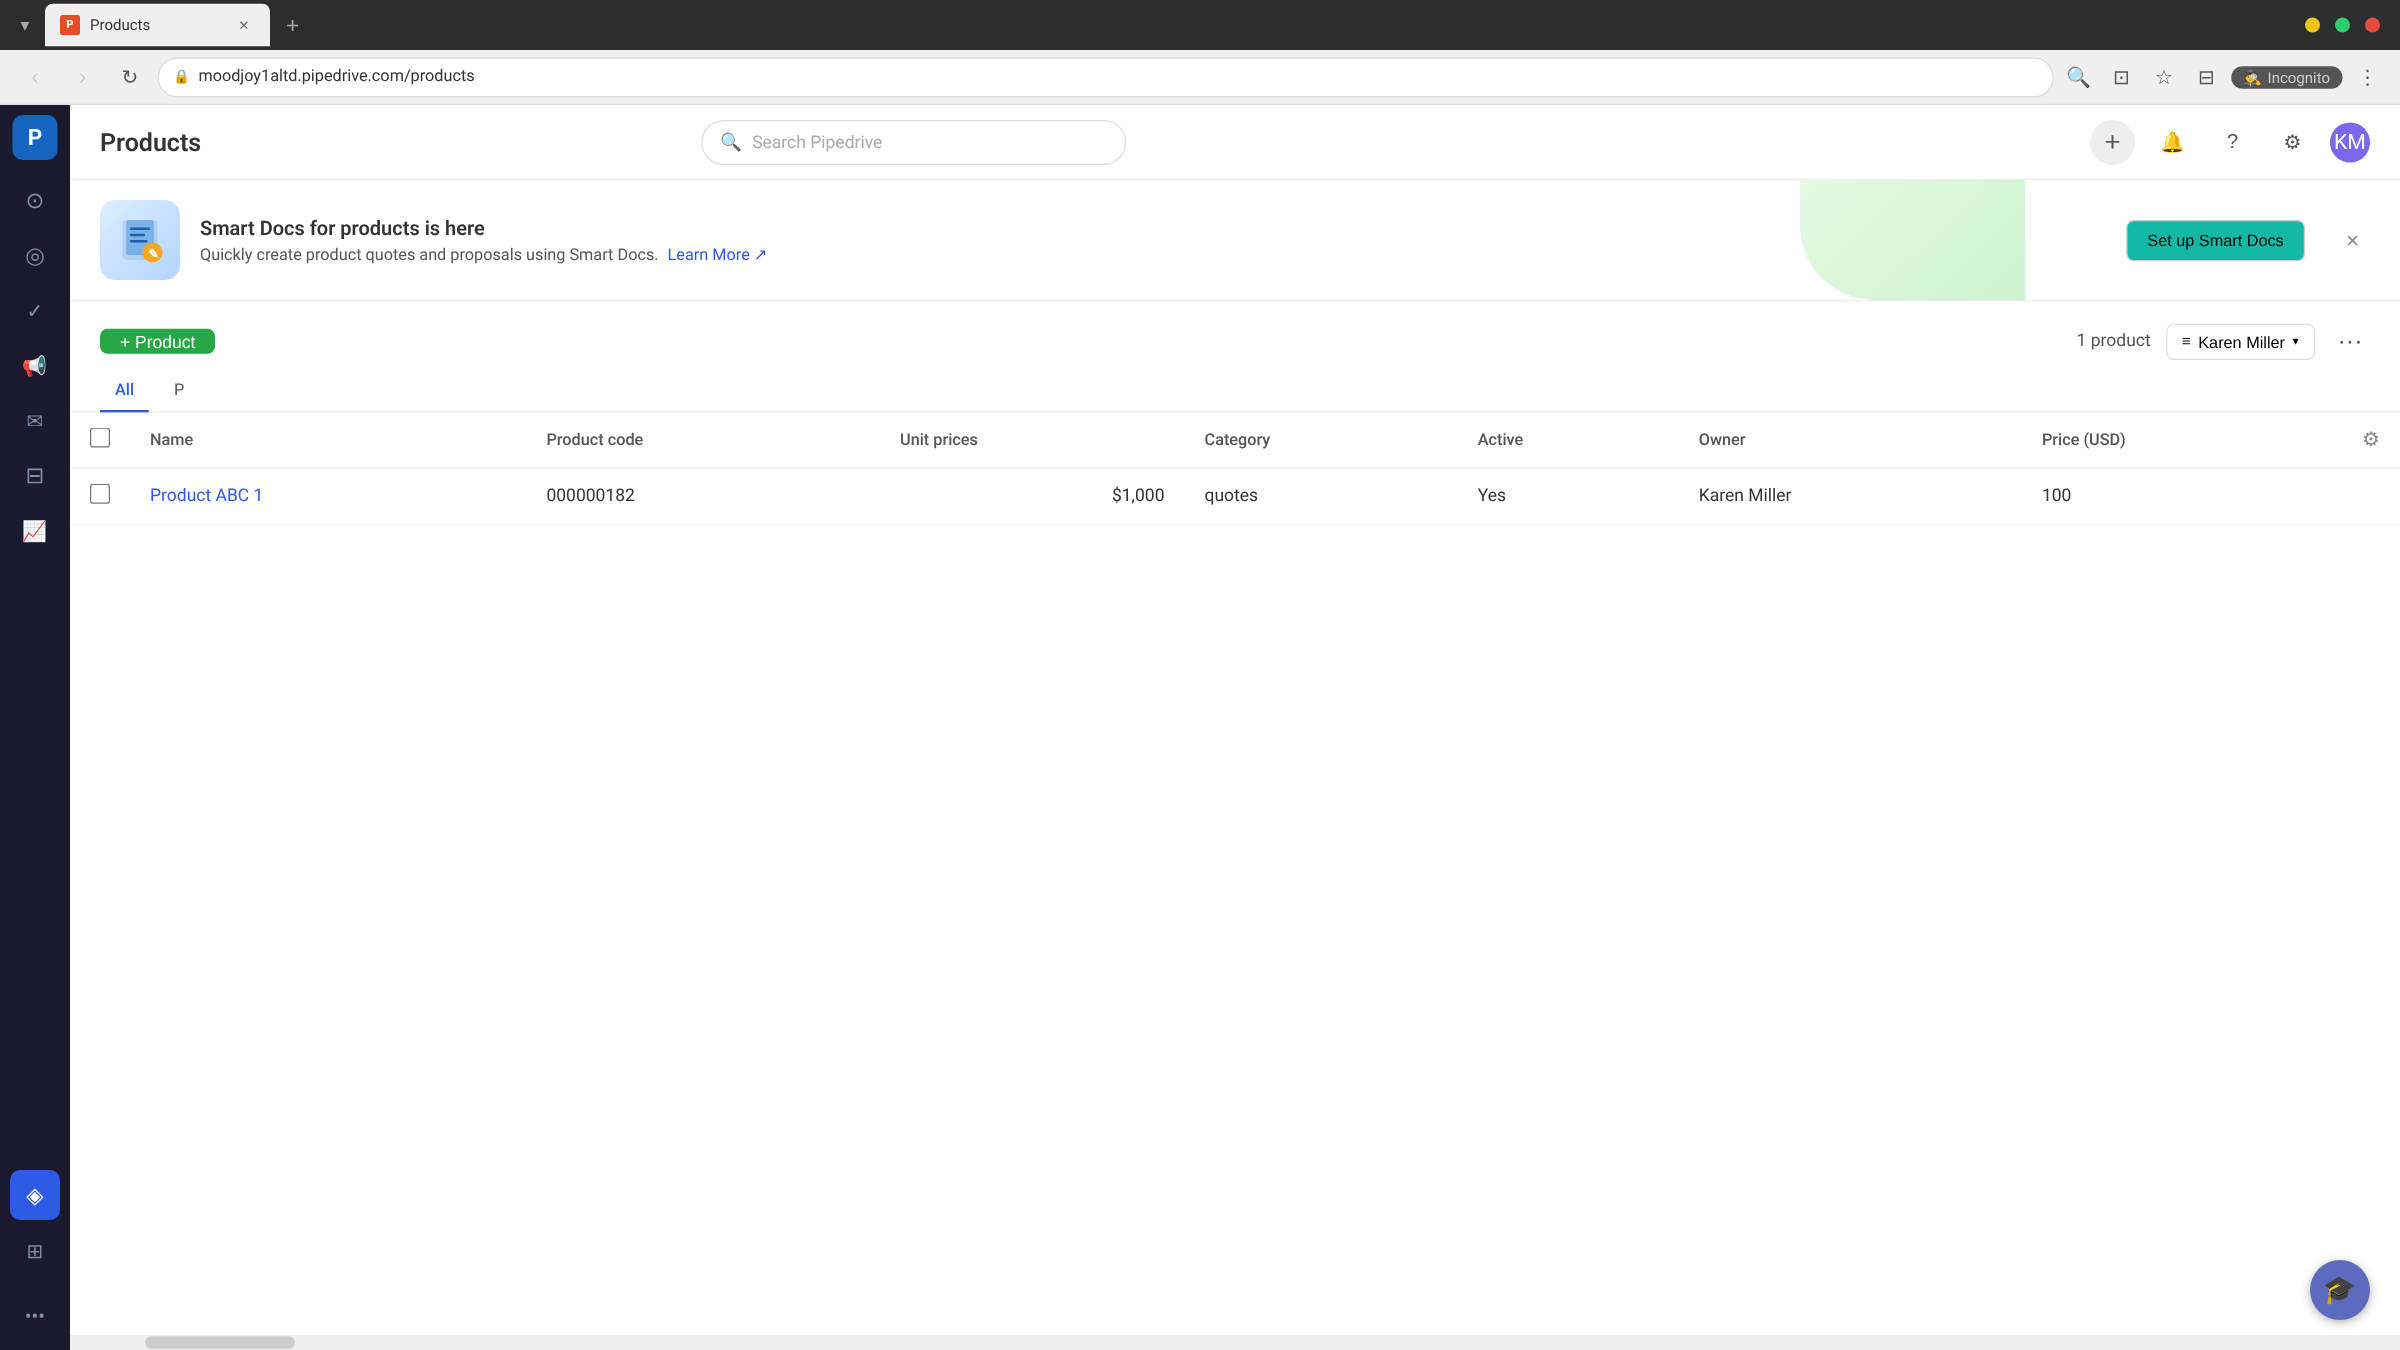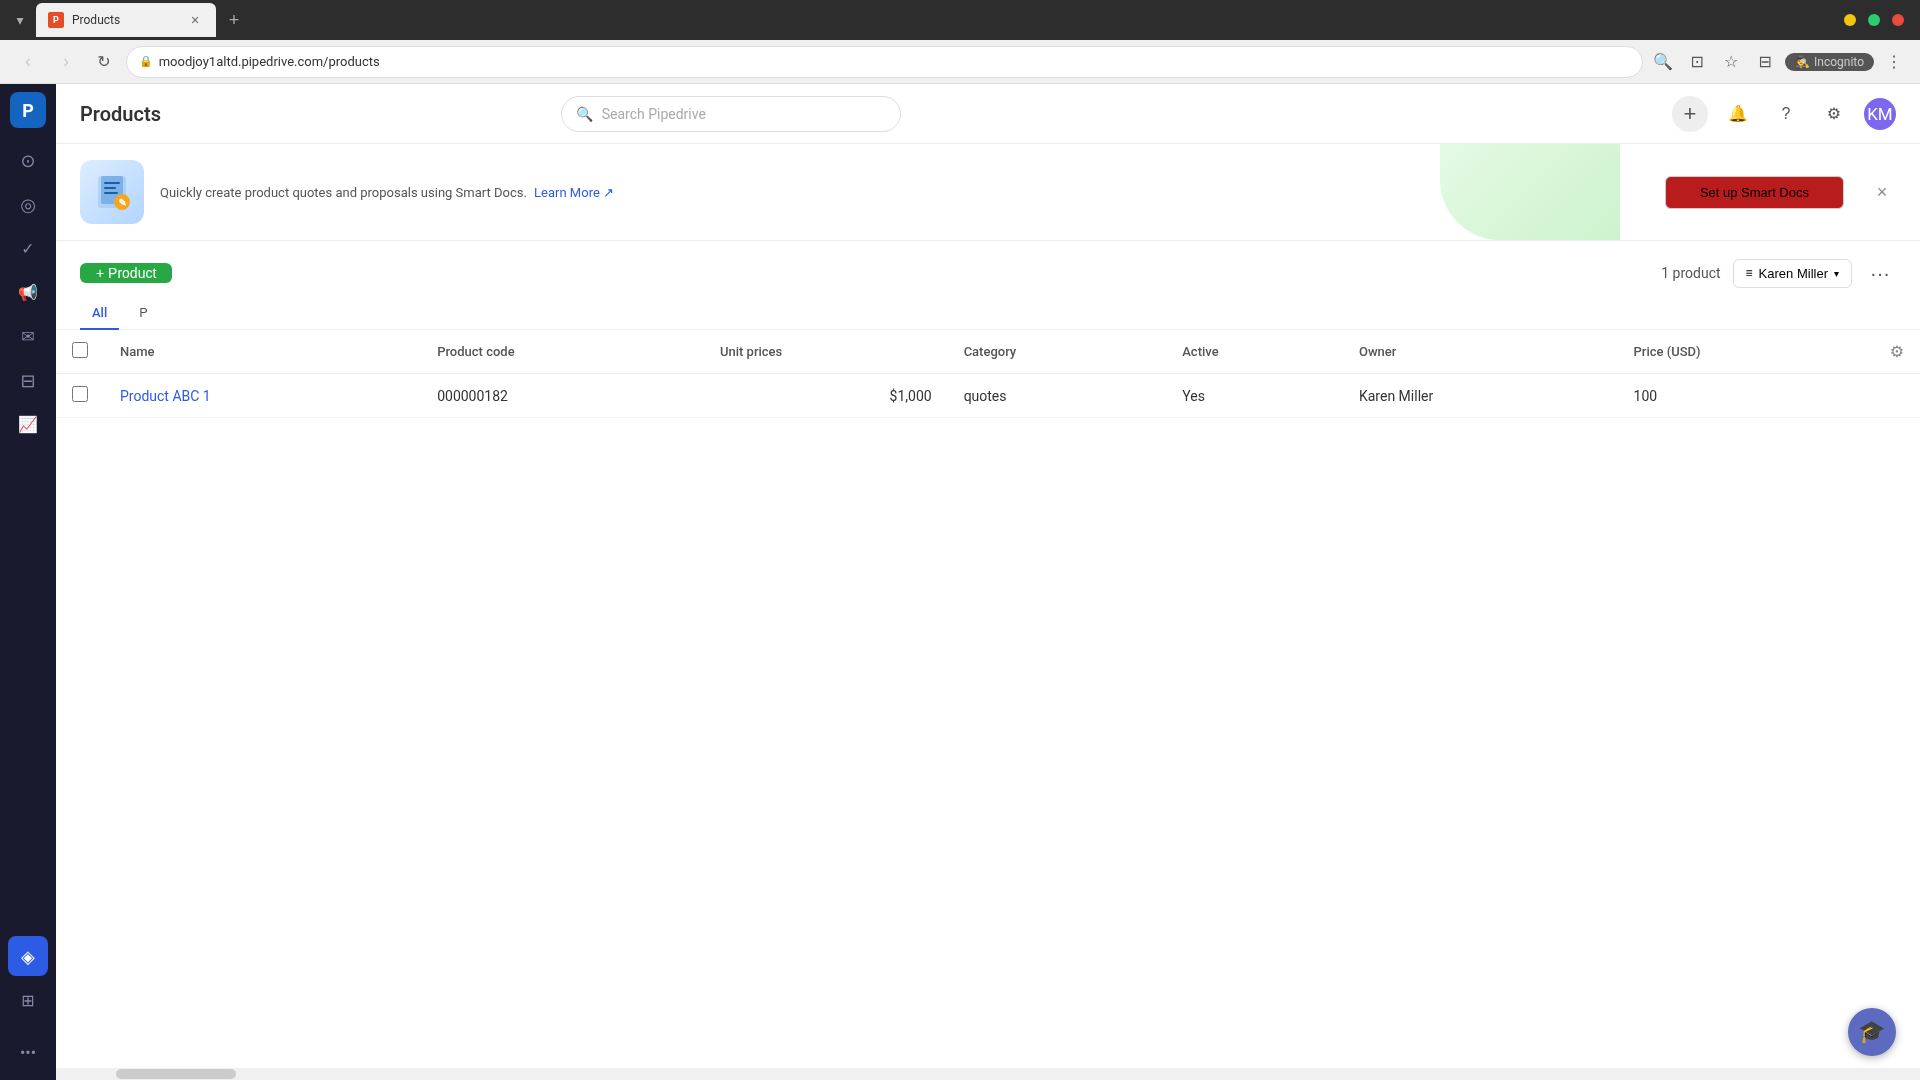--- a/index.html
+++ b/index.html
@@ -134,26 +134,27 @@
               <rect x="6" y="4" width="28" height="32" rx="3" fill="#4a90d9" opacity="0.2"></rect>
               <rect x="9" y="4" width="22" height="28" rx="2" fill="#4a90d9" opacity="0.5"></rect>
               <rect x="12" y="10" width="16" height="2" rx="1" fill="#1a5fa8"></rect>
               <rect x="12" y="15" width="12" height="2" rx="1" fill="#1a5fa8"></rect>
               <rect x="12" y="20" width="14" height="2" rx="1" fill="#1a5fa8"></rect>
               <circle cx="30" cy="30" r="8" fill="#f5a623"></circle>
               <text x="26.5" y="34" font-size="10" fill="white" font-weight="bold">✎</text>
             </svg>
           </div>
           <div class="banner-text">
+            <div style="font-size:16px;font-weight:600;color:#333;margin-bottom:4px;">Smart Docs for products is here</div>
             <div style="font-size:13px;color:#555;">
               <span>Quickly create product quotes and proposals using Smart Docs.</span>
               <a href="#" style="color:#2d5be3;text-decoration:none;margin-left:4px;">Learn More ↗</a>
             </div>
           </div>
-          <button style="background:#b91c1c;border:1px solid #ccc;border-radius:6px;padding:8px 34px;font-size:13px;cursor:pointer;white-space:nowrap;margin-right:8px;">Set up Smart Docs</button>
+          <button style="background:#14b8a6;border:1px solid #ccc;border-radius:6px;padding:8px 16px;font-size:13px;cursor:pointer;white-space:nowrap;margin-right:8px;">Set up Smart Docs</button>
           <button style="color:#888;font-size:18px;cursor:pointer;width:28px;height:28px;display:flex;align-items:center;justify-content:center;border-radius:50%;border:none;background:none;">×</button>
         </div>
       </div>
 
       <div class="products-toolbar">
         <button style="background:#28a745;color:white;border:none;border-radius:6px;padding:2px 16px;font-size:14px;font-weight:500;cursor:pointer;display:flex;align-items:center;gap:6px;">+ Product</button>
         <div style="margin-left:auto;display:flex;align-items:center;gap:12px;">
           <span style="font-size:14px;color:#555;">1 product</span>
           <button style="display:flex;align-items:center;gap:6px;border:1px solid #ddd;border-radius:6px;padding:6px 12px;background:white;cursor:pointer;font-size:13px;">
             <span style="font-size:12px;">≡</span>

